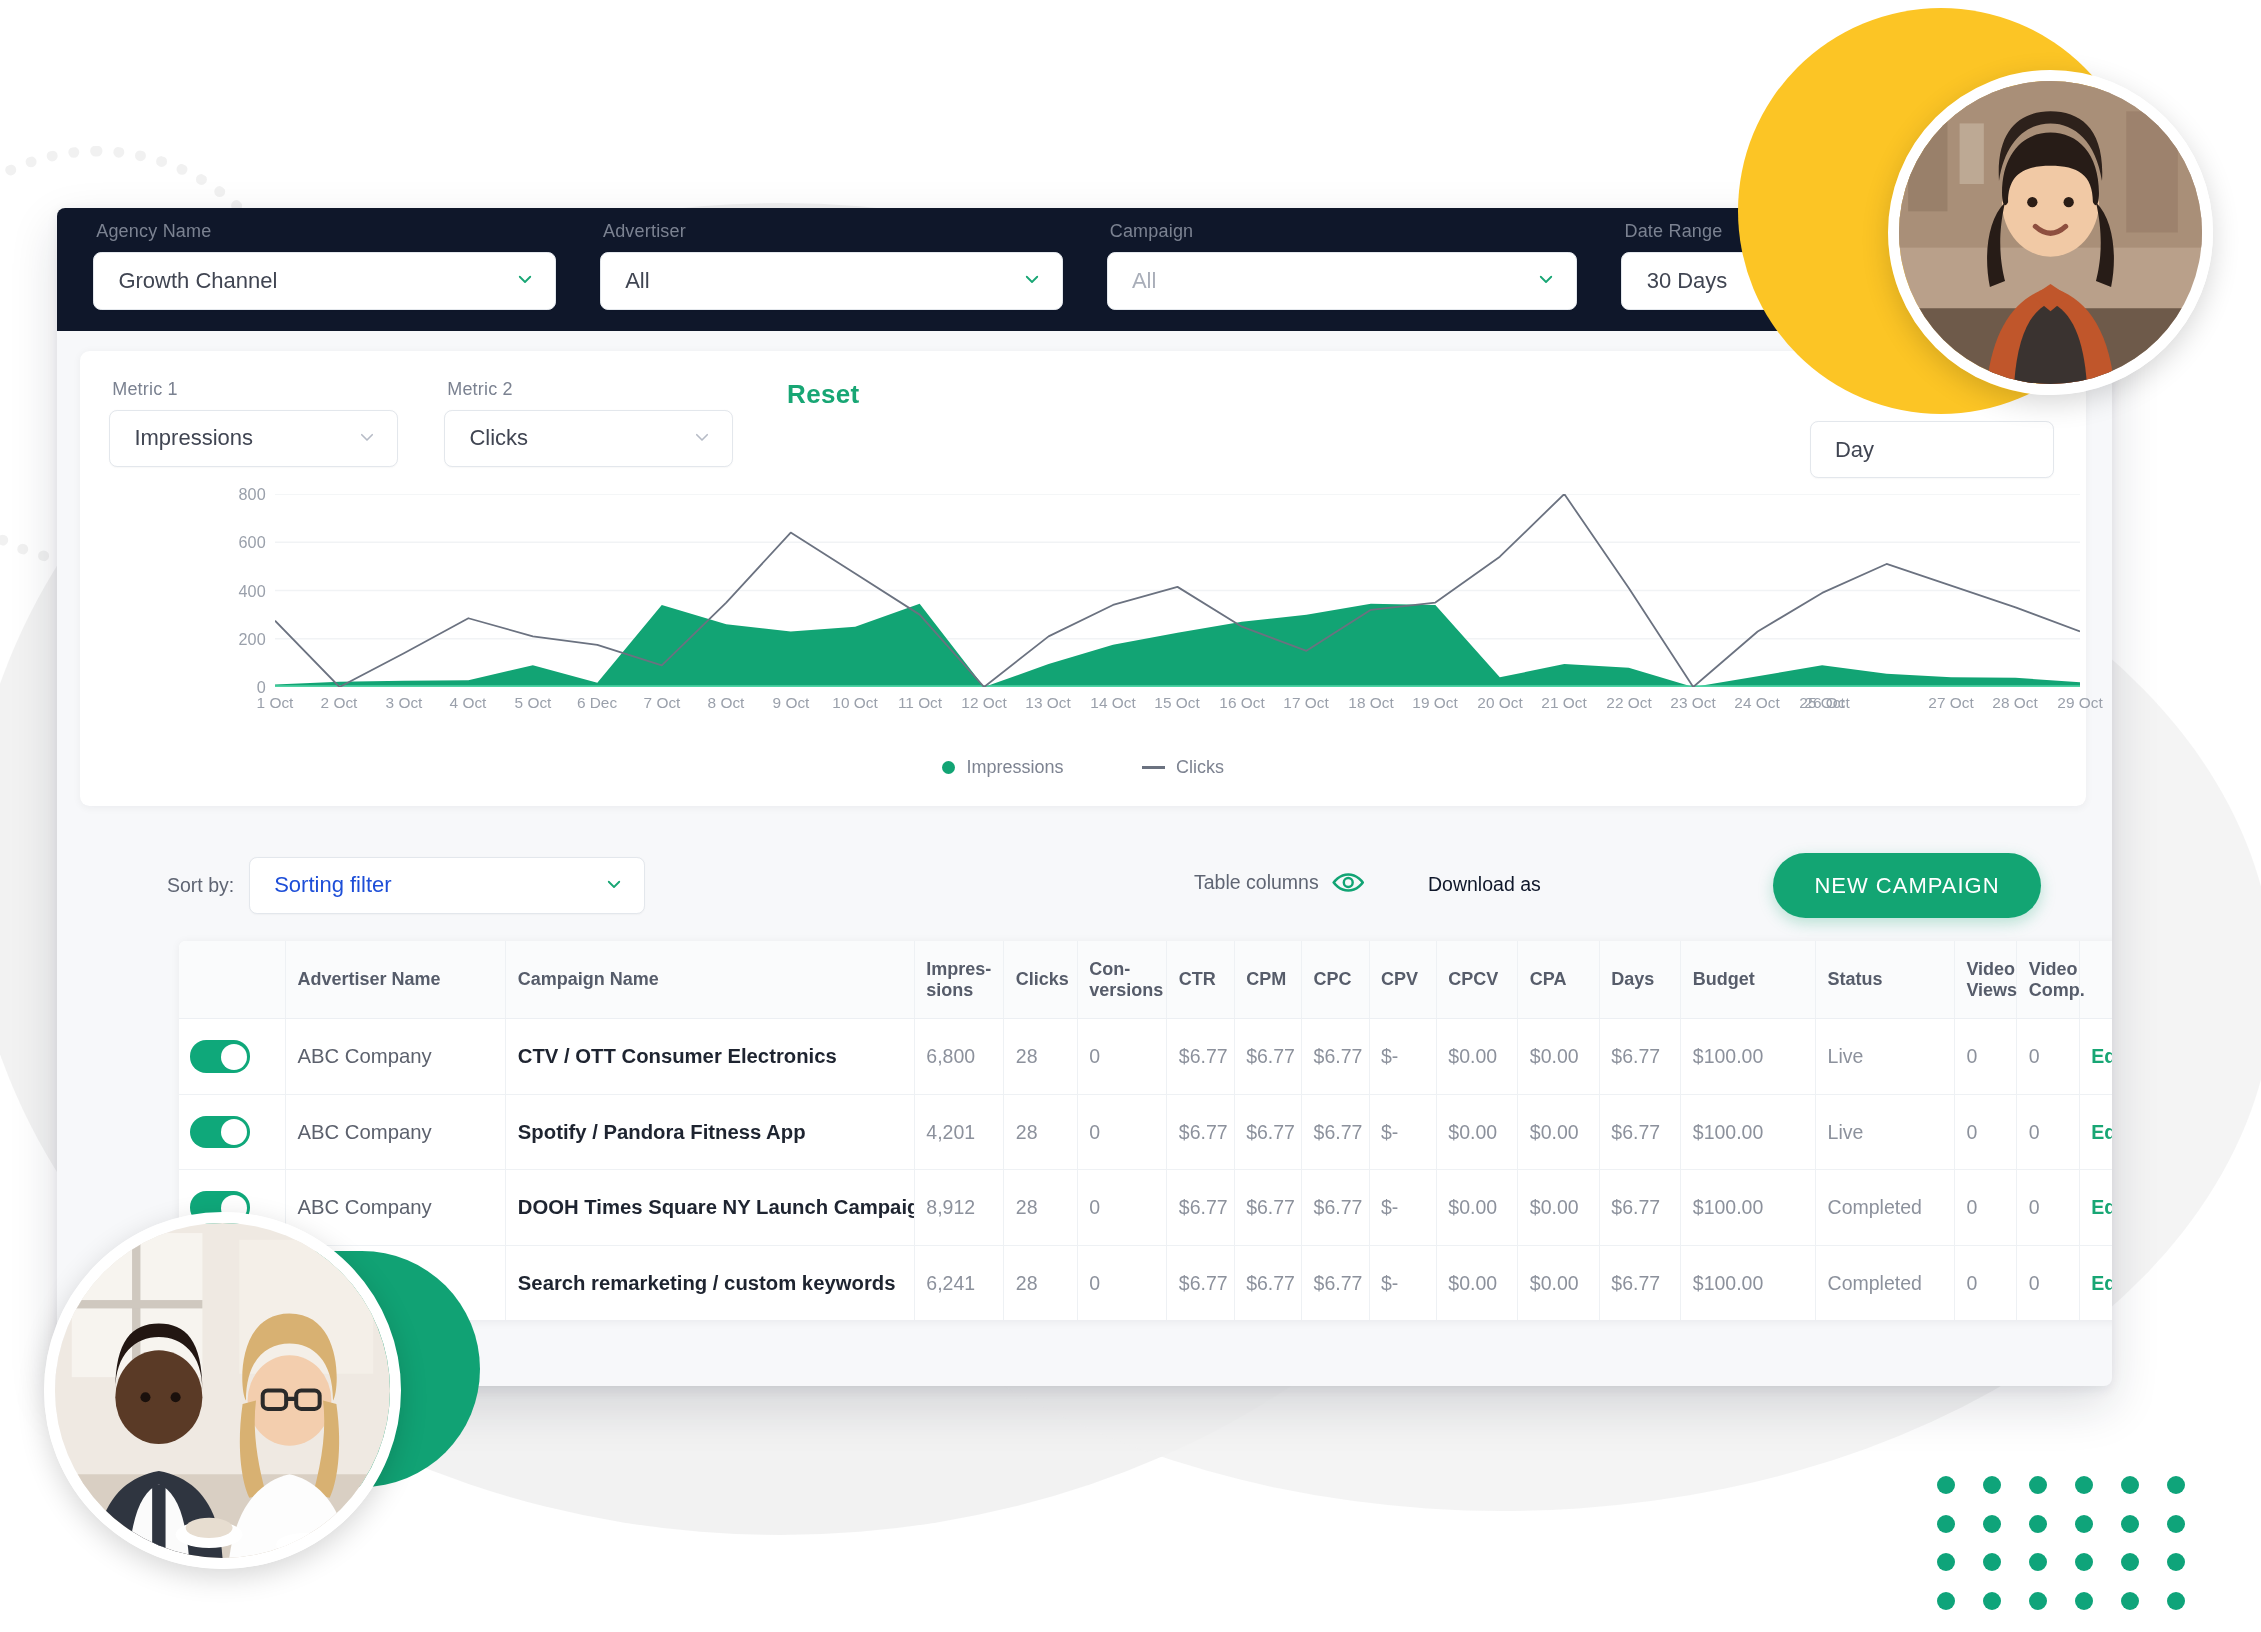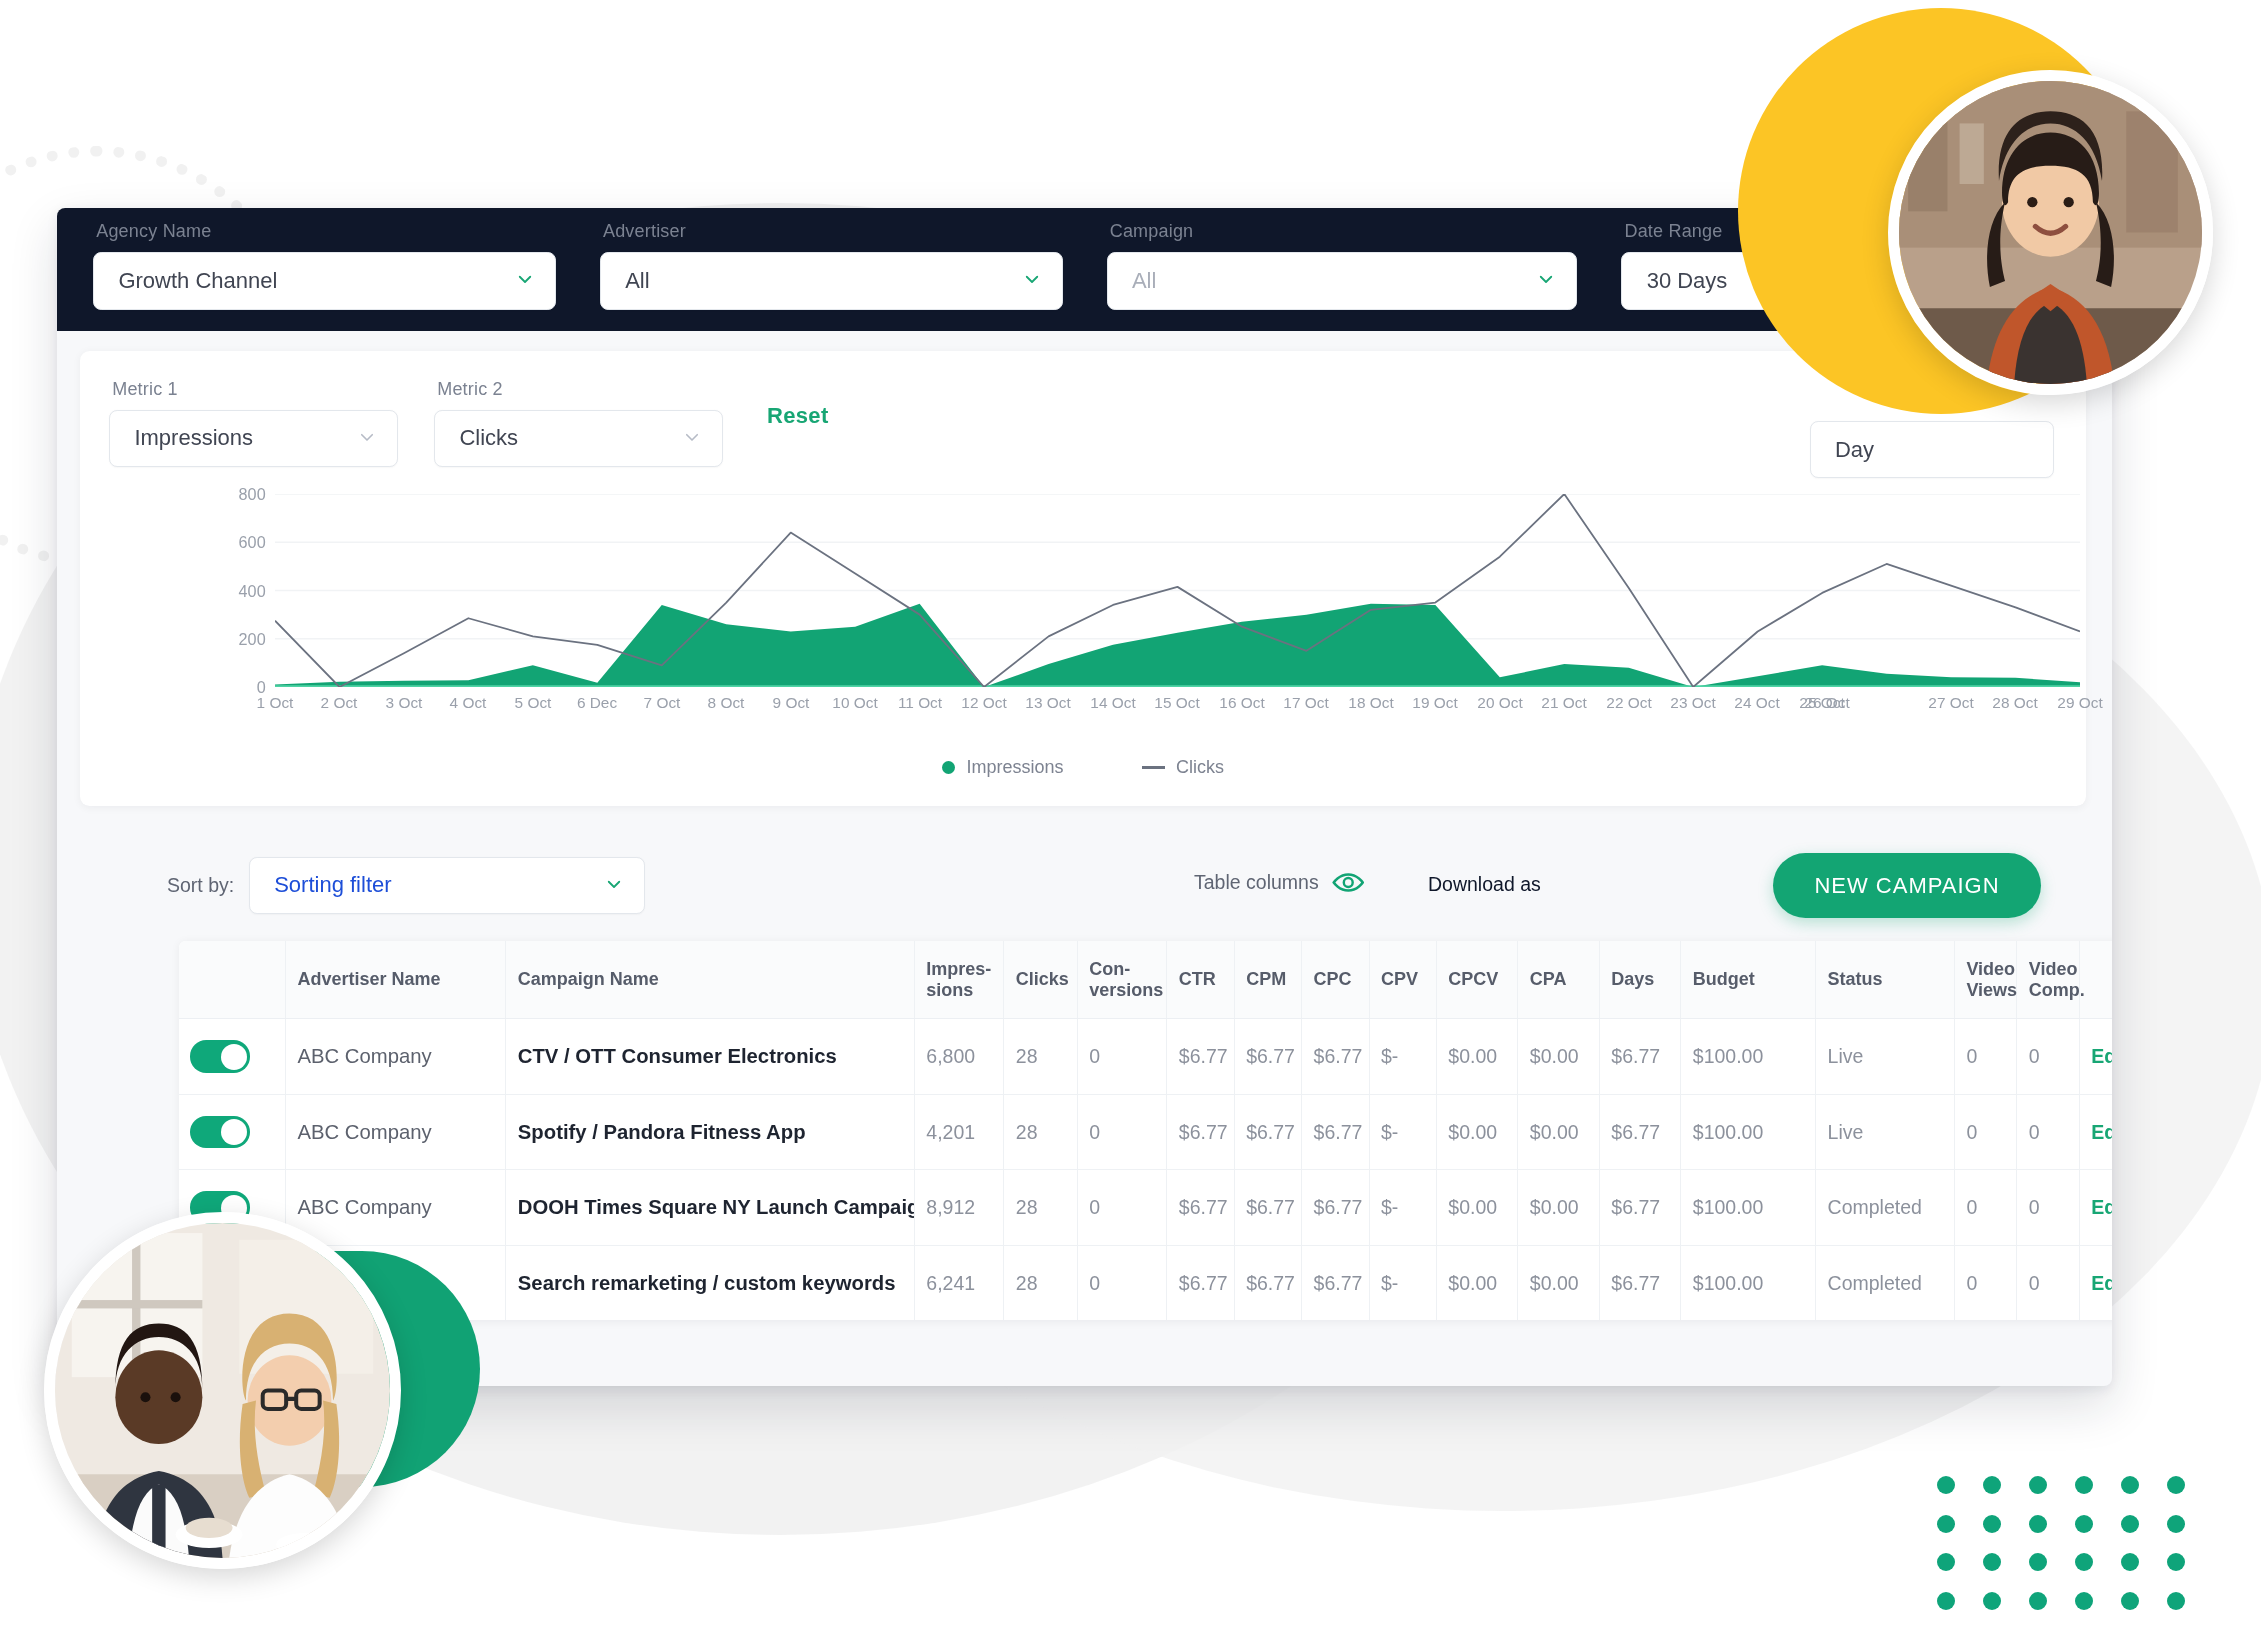--- a/index.html
+++ b/index.html
@@ -75,25 +75,25 @@
   .f-adv     { width: 463px; }
   .f-camp    { width: 471px; }
   .f-date    { width: 455px; }
 
   
   .chart-card {
     position:absolute; left:23px; top:143px; width:2006px; height:455px;
     background:#fff; border-radius:9.7px;
     box-shadow: 0 1.6px 8.1px rgba(16,24,40,.05);
   }
-  .metric-row { display:flex; align-items:center; gap: 36px; padding: 28px 0 0 29px; }
+  .metric-row { display:flex; align-items:flex-start; gap: 46px; padding: 28px 0 0 29px; }
   .m-sel { width: 289px; height: 57px; font-size:22px; }
   .m-sel .chev svg path { stroke:#b6bbc6; }
   .reset-btn {
-    font-size: 22px; color:#18a674; font-weight:700; letter-spacing:0.3px;
+    font-size: 26px; color:#18a674; font-weight:700; letter-spacing:0.3px;
     background:none; border:none; cursor:pointer; padding: 0 0 14.6px 8.1px;
     font-family:"Liberation Sans", sans-serif;
   }
   .gran-sel {
     position:absolute; right: 32.5px; top: 70px; width: 244px; height: 57px;
     font-size: 22px;
   }
 
   .plot-wrap { position:absolute; left:0; top:143px; width:100%; height:244px; }
   .y-labels {

